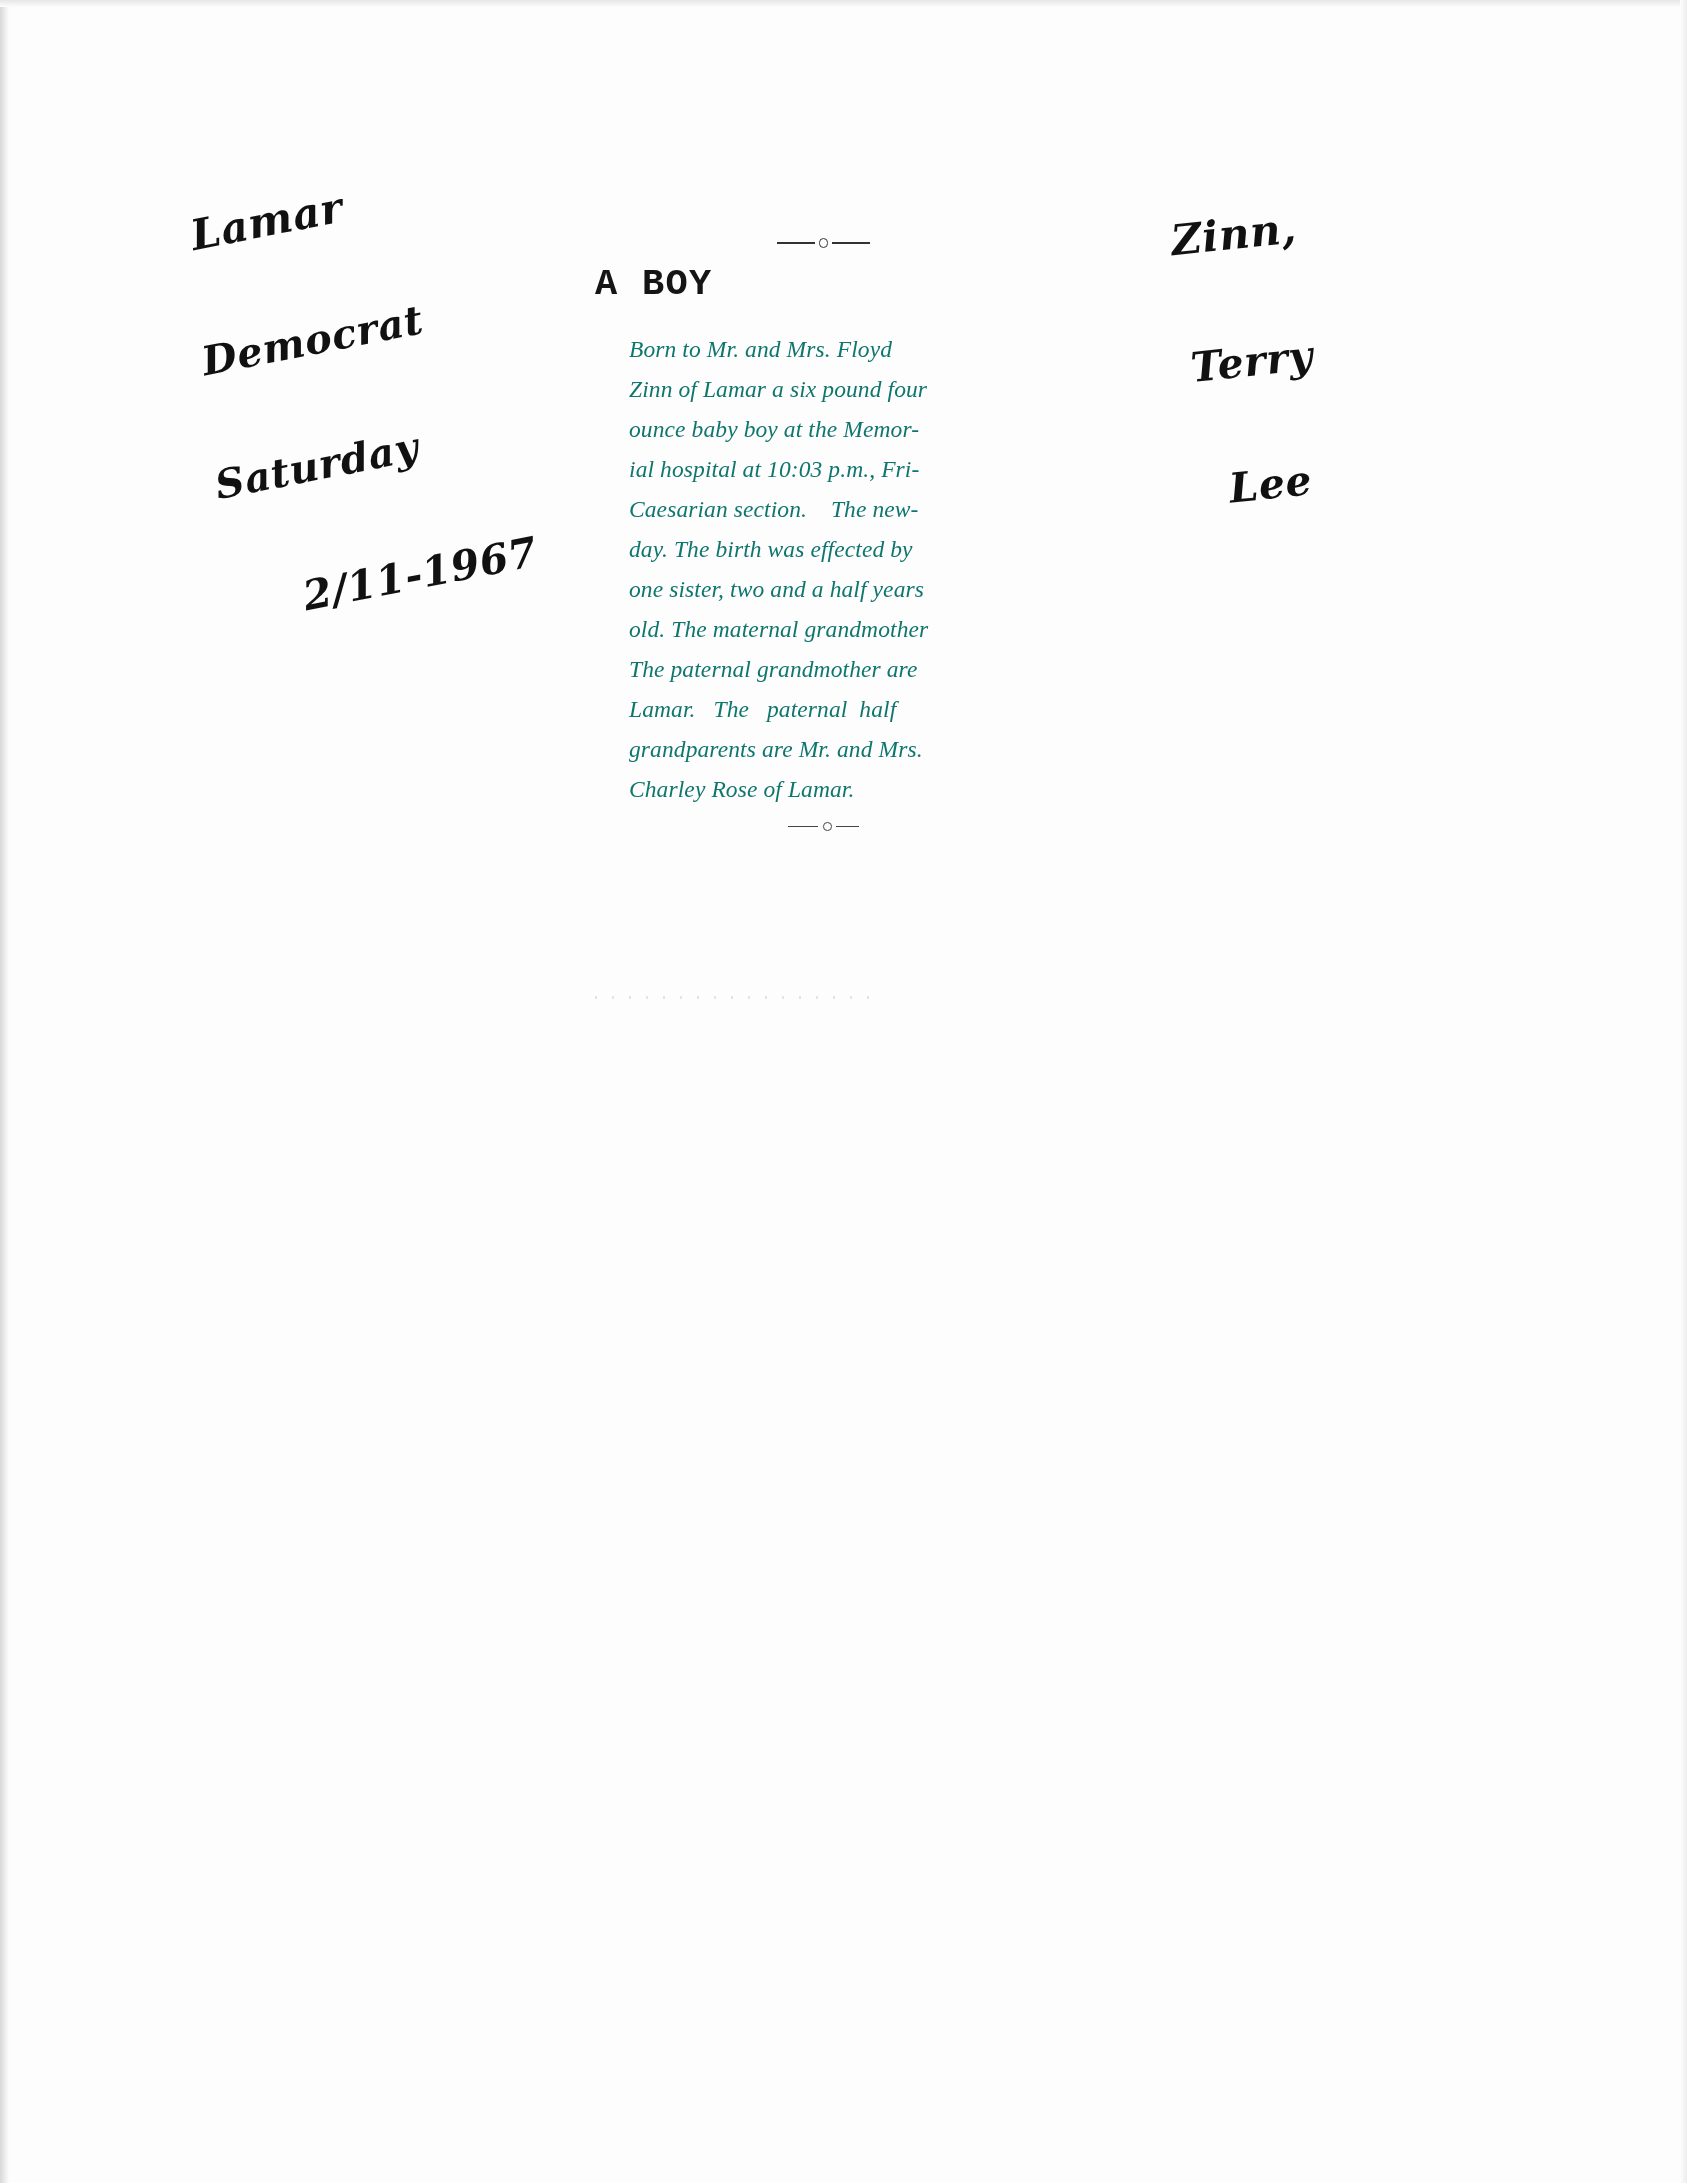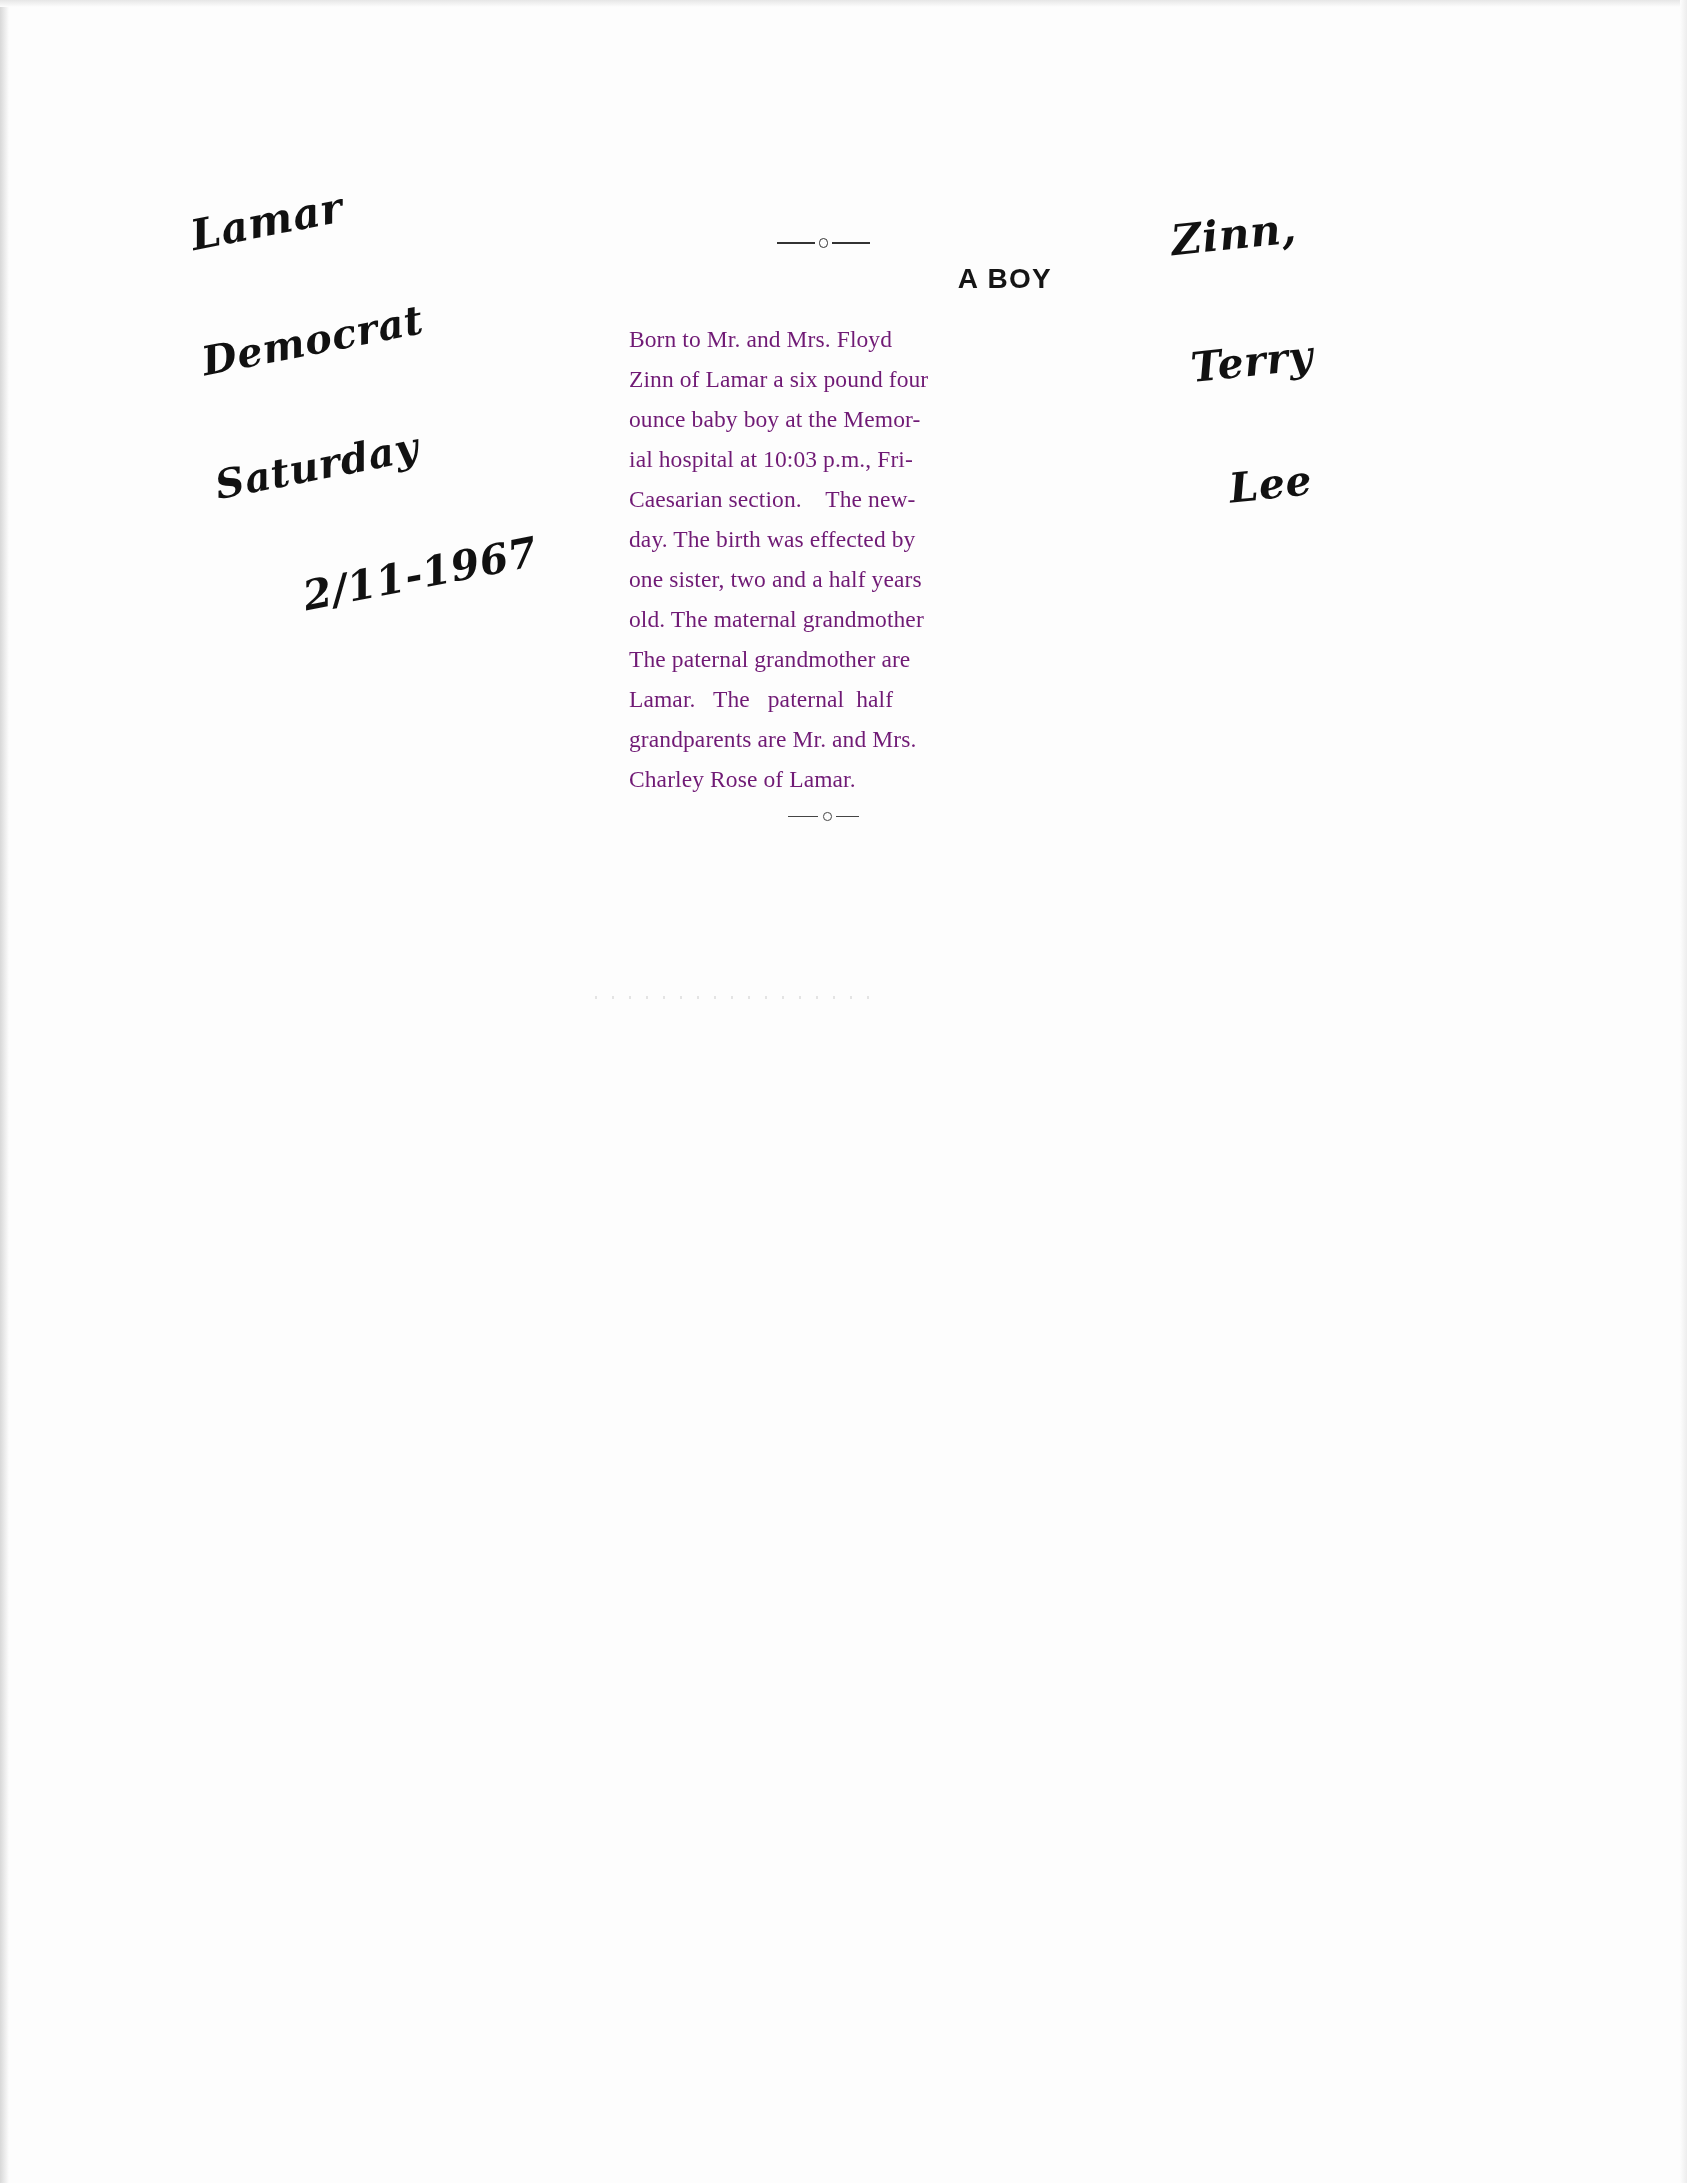--- a/index.html
+++ b/index.html
@@ -108,38 +108,39 @@
     display: inline-block;
     width: 7.3px;
     height: 7.3px;
     border: 1.3px solid #333;
     border-radius: 50%;
     margin: 0 4px;
     background: transparent;
   }
 
   #headline {
-    text-align: right;
-    font-family: Liberation Sans, sans-serif;
+    text-align: left;
+    font-family: Liberation Mono, monospace;
     font-weight: 700;
-    font-size: 28px;
+    font-size: 37px;
     letter-spacing: 1.3px;
     color: #151515;
     margin-top: 12px;
     margin-bottom: 24px;
   }
 
   #article-body {
     font-family: "Liberation Serif", serif;
     font-size: 23.5px;
     line-height: 40px;
-    color: #701a75;
+    color: #0f766e;
     text-align: justify;
     text-justify: inter-word;
     letter-spacing: 0.1px;
+    font-style: italic;
   }
   #article-body .para {
     margin: 0;
     text-indent: 34px;
   }
   #article-body .line {
     display: block;
     white-space: pre;
   }
   #article-body .line.indent {

